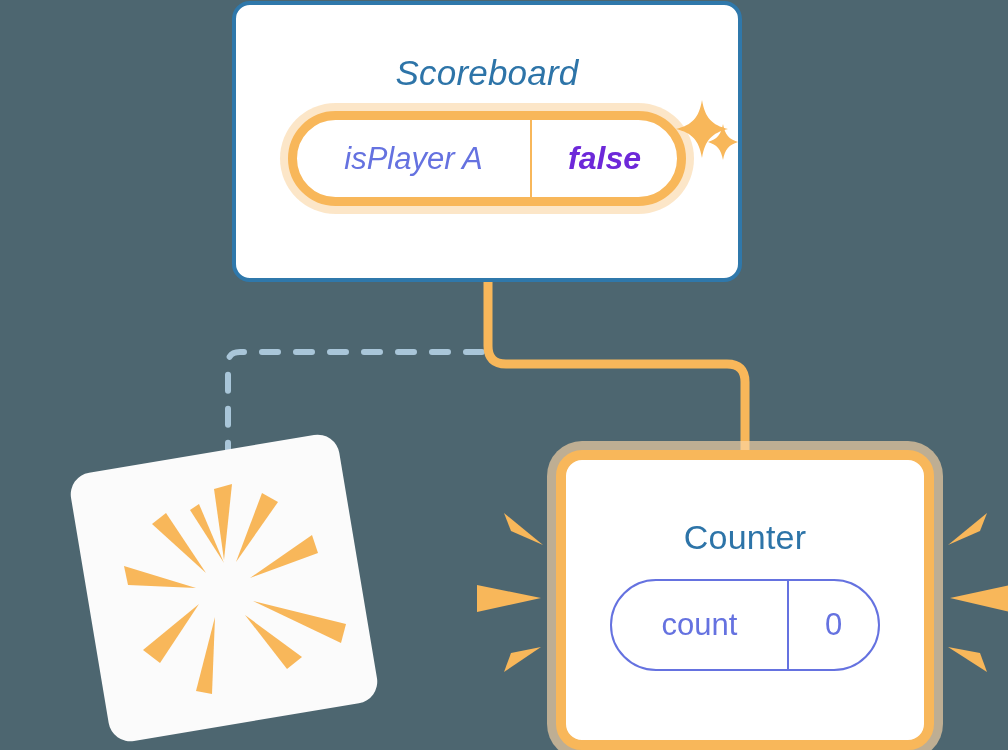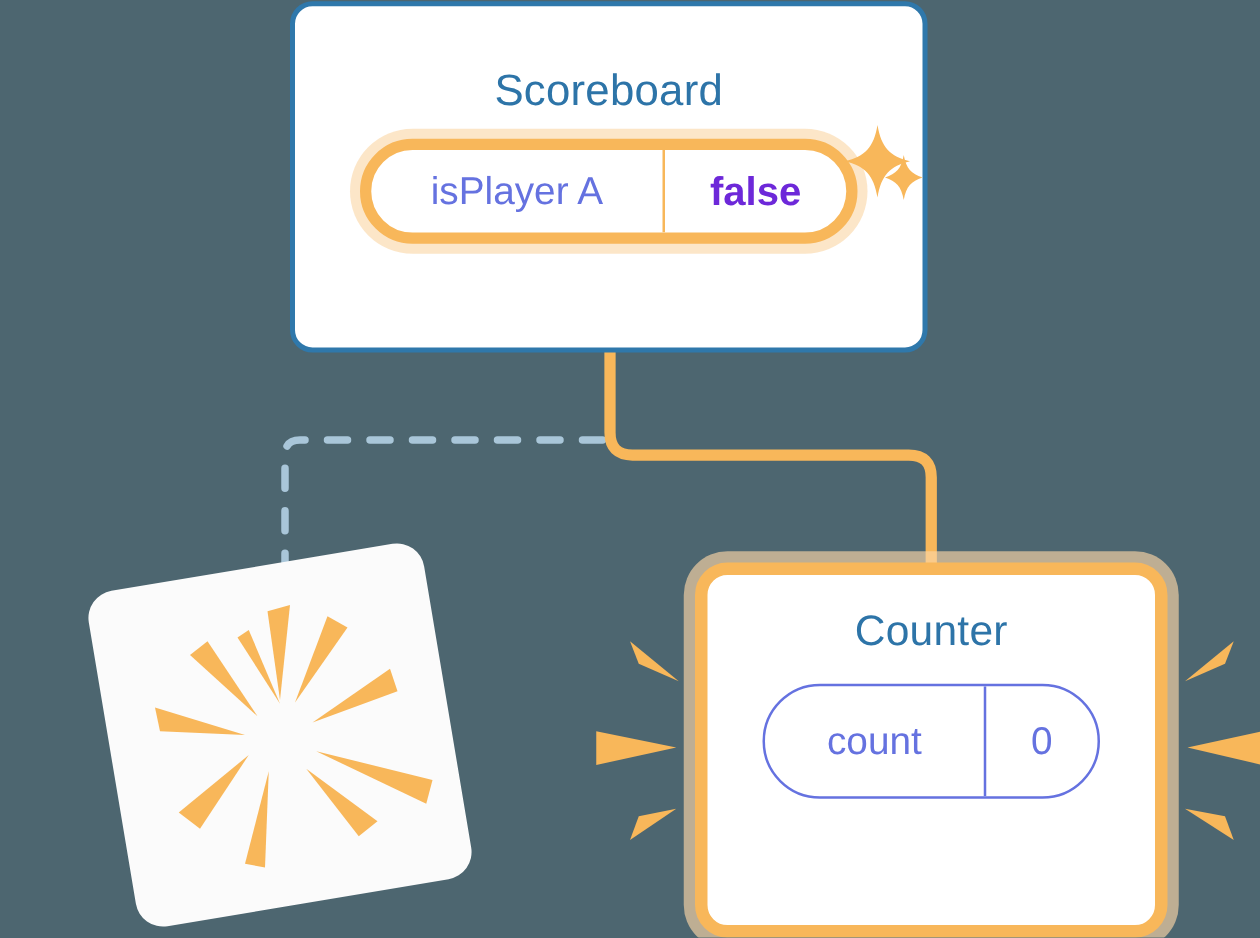--- a/index.html
+++ b/index.html
@@ -35,20 +35,21 @@
     position: absolute;
     left: 232px;
     top: 1px;
     width: 510px;
     height: 281px;
     background: #ffffff;
     border: 4px solid #2f78ab;
     border-radius: 18px;
     box-sizing: border-box;
     z-index: 5;
+    font-style: italic;
   }
   .card-title {
     text-align: center;
     color: #2d74a8;
     font-size: 35px;
     font-weight: 400;
     letter-spacing: 0.2px;
   }
   .card-scoreboard .card-title {
     margin-top: 48px;
@@ -74,21 +75,21 @@
     white-space: nowrap;
   }
 
   
   .pill-highlight {
     position: relative;
     border: 9px solid #f8b75a;
     box-shadow: 0 0 0 8px rgba(250, 214, 166, 0.62);
     background: #fff;
     width: 398px;
-    height: 84px;
+    height: 95px;
     margin-top: 18px;
   }
   .pill-highlight .pill-key {
     flex: 0 0 233px;
     color: #6572e0;
     font-size: 31px;
     font-weight: 400;
     border-right: 2px solid #f8b75a;
   }
   .pill-highlight .pill-val {
@@ -128,21 +129,21 @@
     width: 378px;
     height: 300px;
     background: #ffffff;
     border: 10px solid #f8b75a;
     border-radius: 26px;
     box-sizing: border-box;
     box-shadow: 0 0 0 9px rgba(250, 214, 166, 0.65);
     z-index: 5;
   }
   .card-counter .card-title {
-    margin-top: 26px;
+    margin-top: 58px;
     font-size: 34px;
   }
 
   
   .card-blank {
     position: absolute;
     left: 88px;
     top: 452px;
     width: 272px;
     height: 272px;

